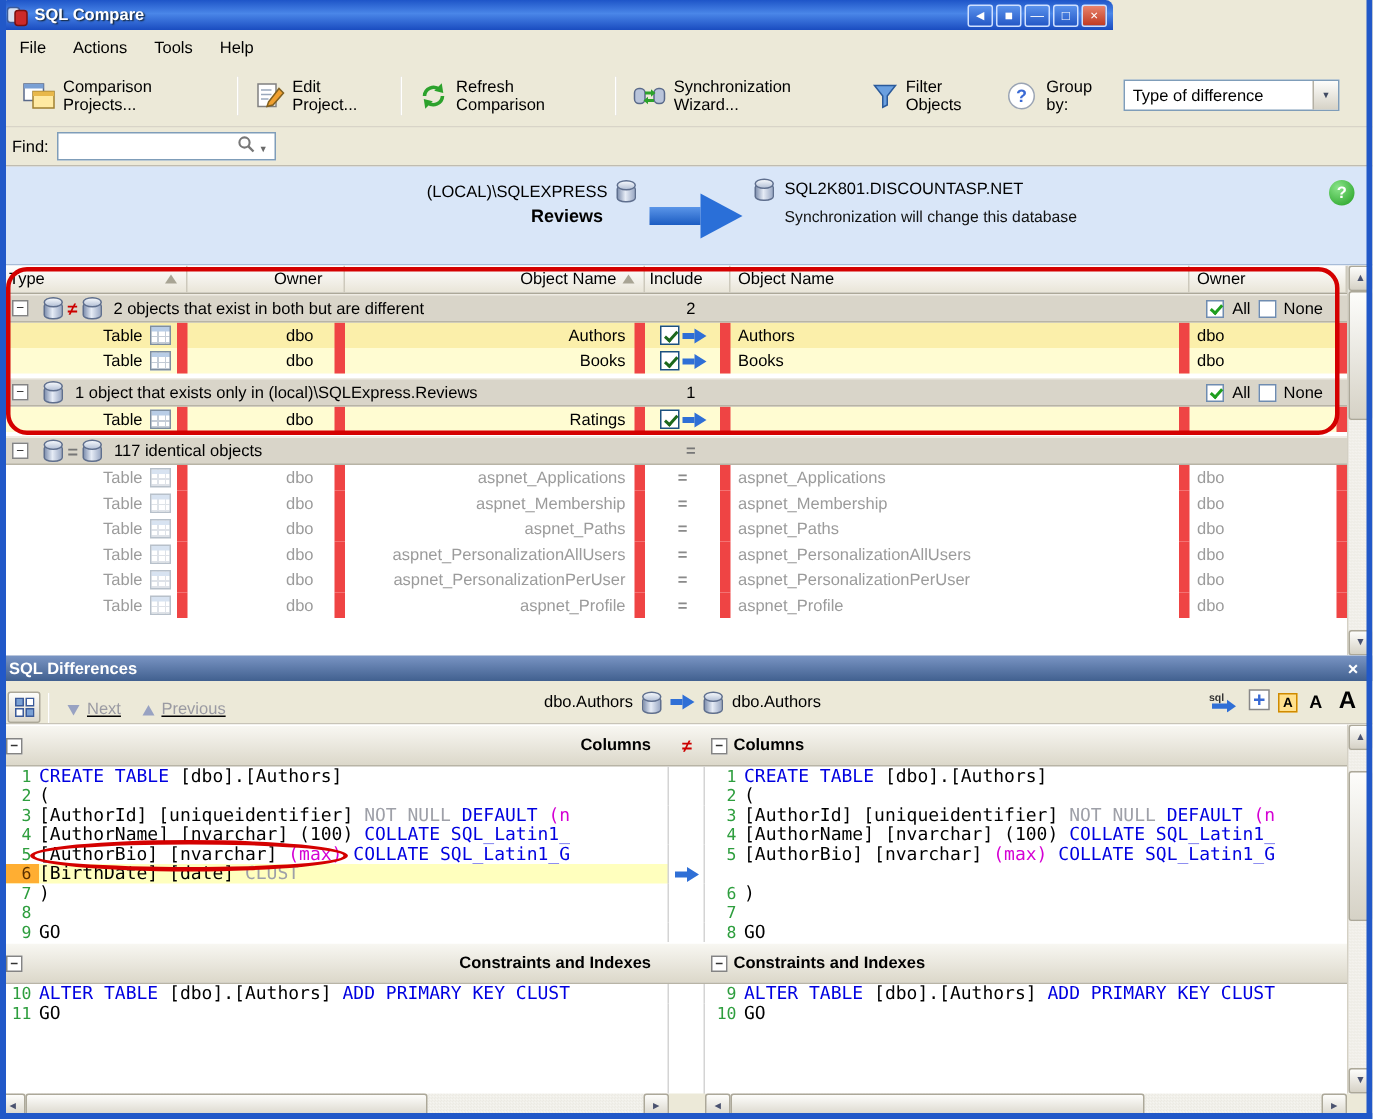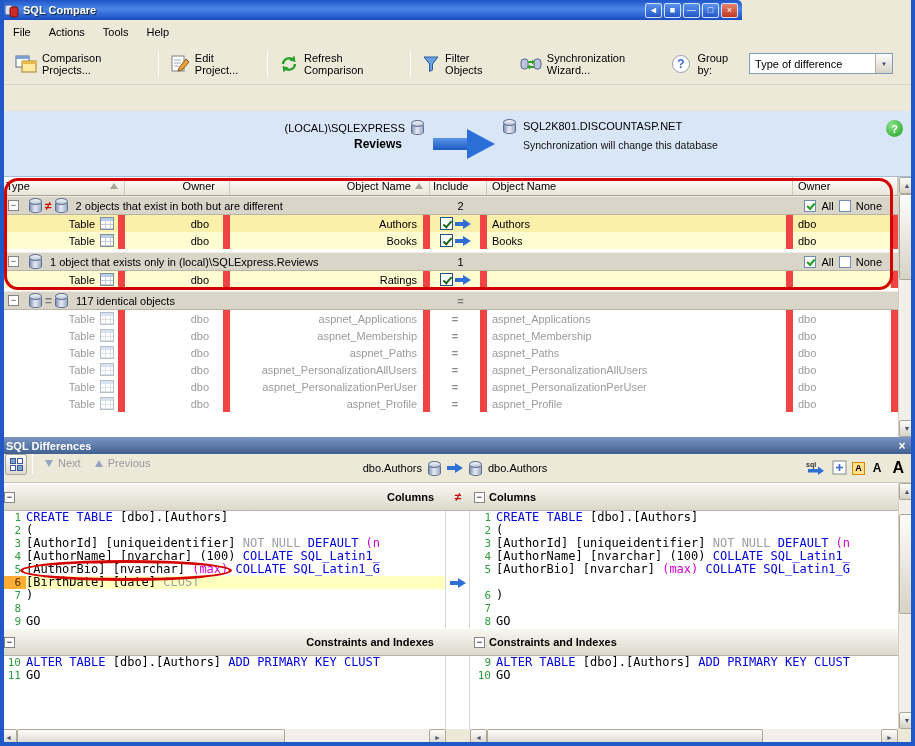--- a/index.html
+++ b/index.html
@@ -150,21 +150,21 @@
   #sp-vscroll { top:0; height:246px; }
   #sp-vscroll .sb-thumb { height:100px; margin-top:14px; }
 
   
   #sqlpanel { position:absolute; left:0; top:437px; width:915px; height:309px; background:#fff; }
   #sp-title { height:17px; background:linear-gradient(180deg,#7a95c4,#41608f); color:#fff; font-weight:bold;
     display:flex; align-items:center; padding:0 6px; }
   .sp-close { margin-left:auto; width:14px; text-align:center; }
   .sp-close::before { content:"×"; font-size:12px; font-weight:bold; }
   #sp-toolbar { position:relative; height:29px; background:#ece9d8; border-bottom:1px solid #c8c4b8;
-    display:flex; align-items:flex-start; padding:0 5px; }
+    display:flex; align-items:flex-end; padding:0 5px;text-decoration:underline; }
   .viewbtn { width:22px; height:21px; border:1px solid #aca899; border-radius:2px;
     background:linear-gradient(#fdfdfb,#dcd8cc); display:flex; align-items:center; justify-content:center; }
   .tsep2 { width:1px; height:20px; background:#c6c2b4; margin:0 5px; border-right:1px solid #fff; }
   .navbtn { display:flex; align-items:center; gap:5px; padding:3px 7px; color:#9a9aa2; }
   .arr { display:inline-block; width:0; height:0; }
   .arr.down { border-top:7px solid #98a2c2; border-left:4.5px solid transparent; border-right:4.5px solid transparent; }
   .arr.up { border-bottom:7px solid #98a2c2; border-left:4.5px solid transparent; border-right:4.5px solid transparent; }
   .spc { position:absolute; left:290px; top:0; width:330px; height:100%;
     display:flex; align-items:center; justify-content:center; gap:6px; }
   .spr { position:absolute; right:8px; top:0; height:100%; display:flex; align-items:center; gap:5px; }
@@ -270,54 +270,67 @@
           <polygon points="15.5,1.5 16.5,8 10.5,6.5" fill="#2ca22c"></polygon>
           <path d="M16 10 a6 6 0 0 1 -10 4.2" stroke="#2ca22c" stroke-width="2.4" fill="none"></path>
           <polygon points="4.5,18.5 3.5,12 9.5,13.5" fill="#2ca22c"></polygon>
         </svg>
       </span>
       <span>Refresh Comparison</span>
     </div>
     <div class="tsep"></div>
     <div class="tbtn">
       <span class="ticon">
-        <svg width="18" height="18" viewBox="0 0 18 18">
-          <polygon points="2,2 16,2 10.5,9 10.5,15 7.5,16.5 7.5,9" fill="#6aa0e0" stroke="#2a5a9a"></polygon>
-        </svg>
-      </span>
-      <span>Filter Objects</span>
-    </div>
-    <div class="tbtn">
-      <span class="ticon">
         <svg width="22" height="20" viewBox="0 0 22 20">
           <rect x="1" y="5" width="7" height="10" rx="3" fill="#b9c4da" stroke="#5a6a8a"></rect>
           <rect x="14" y="5" width="7" height="10" rx="3" fill="#b9c4da" stroke="#5a6a8a"></rect>
           <path d="M8 8 h4" stroke="#2ca22c" stroke-width="2"></path>
             <polygon points="12,5.5 12,10.5 15,8" fill="#2ca22c"></polygon>
           <path d="M14 13 h-4" stroke="#2ca22c" stroke-width="2"></path>
             <polygon points="10,10.5 10,15.5 7,13" fill="#2ca22c"></polygon>
         </svg>
       </span>
       <span>Synchronization Wizard...</span>
     </div>
+    <div class="tbtn">
+      <span class="ticon">
+        <svg width="18" height="18" viewBox="0 0 18 18">
+          <polygon points="2,2 16,2 10.5,9 10.5,15 7.5,16.5 7.5,9" fill="#6aa0e0" stroke="#2a5a9a"></polygon>
+        </svg>
+      </span>
+      <span>Filter Objects</span>
+    </div>
     <div id="groupby">
       <span class="ticon">
         <svg width="20" height="20" viewBox="0 0 20 20">
           <circle cx="10" cy="10" r="8.5" fill="#fff" stroke="#9aa4b4"></circle>
           <text x="10" y="14" font-size="12" text-anchor="middle" fill="#3a6ad4" font-weight="bold">?</text>
         </svg>
       </span>
       <span>Group by:</span>
       <div class="selbox">
         <span>Type of difference</span>
         <span class="selbtn"></span>
       </div>
     </div>
   </div>
 
+  <div id="findbar">
+    <span>Find:</span>
+    <div class="txt">
+      <span class="sp"></span>
+      <span class="mag">
+        <svg width="12" height="12" viewBox="0 0 12 12">
+            <circle cx="5" cy="5" r="3.4" fill="none" stroke="#777" stroke-width="1.4"></circle>
+            <line x1="7.6" y1="7.6" x2="11" y2="11" stroke="#777" stroke-width="1.6"></line>
+          </svg>
+      </span>
+      <span class="ddv"></span>
+    </div>
+  </div>
 
   <div id="cmphdr">
     <div class="cl-row1">
       <span>(LOCAL)\SQLEXPRESS</span>
       <span class="db-icon">
           <i></i>
         </span>
     </div>
     <div class="cl-row2">
         <span>Reviews</span>

